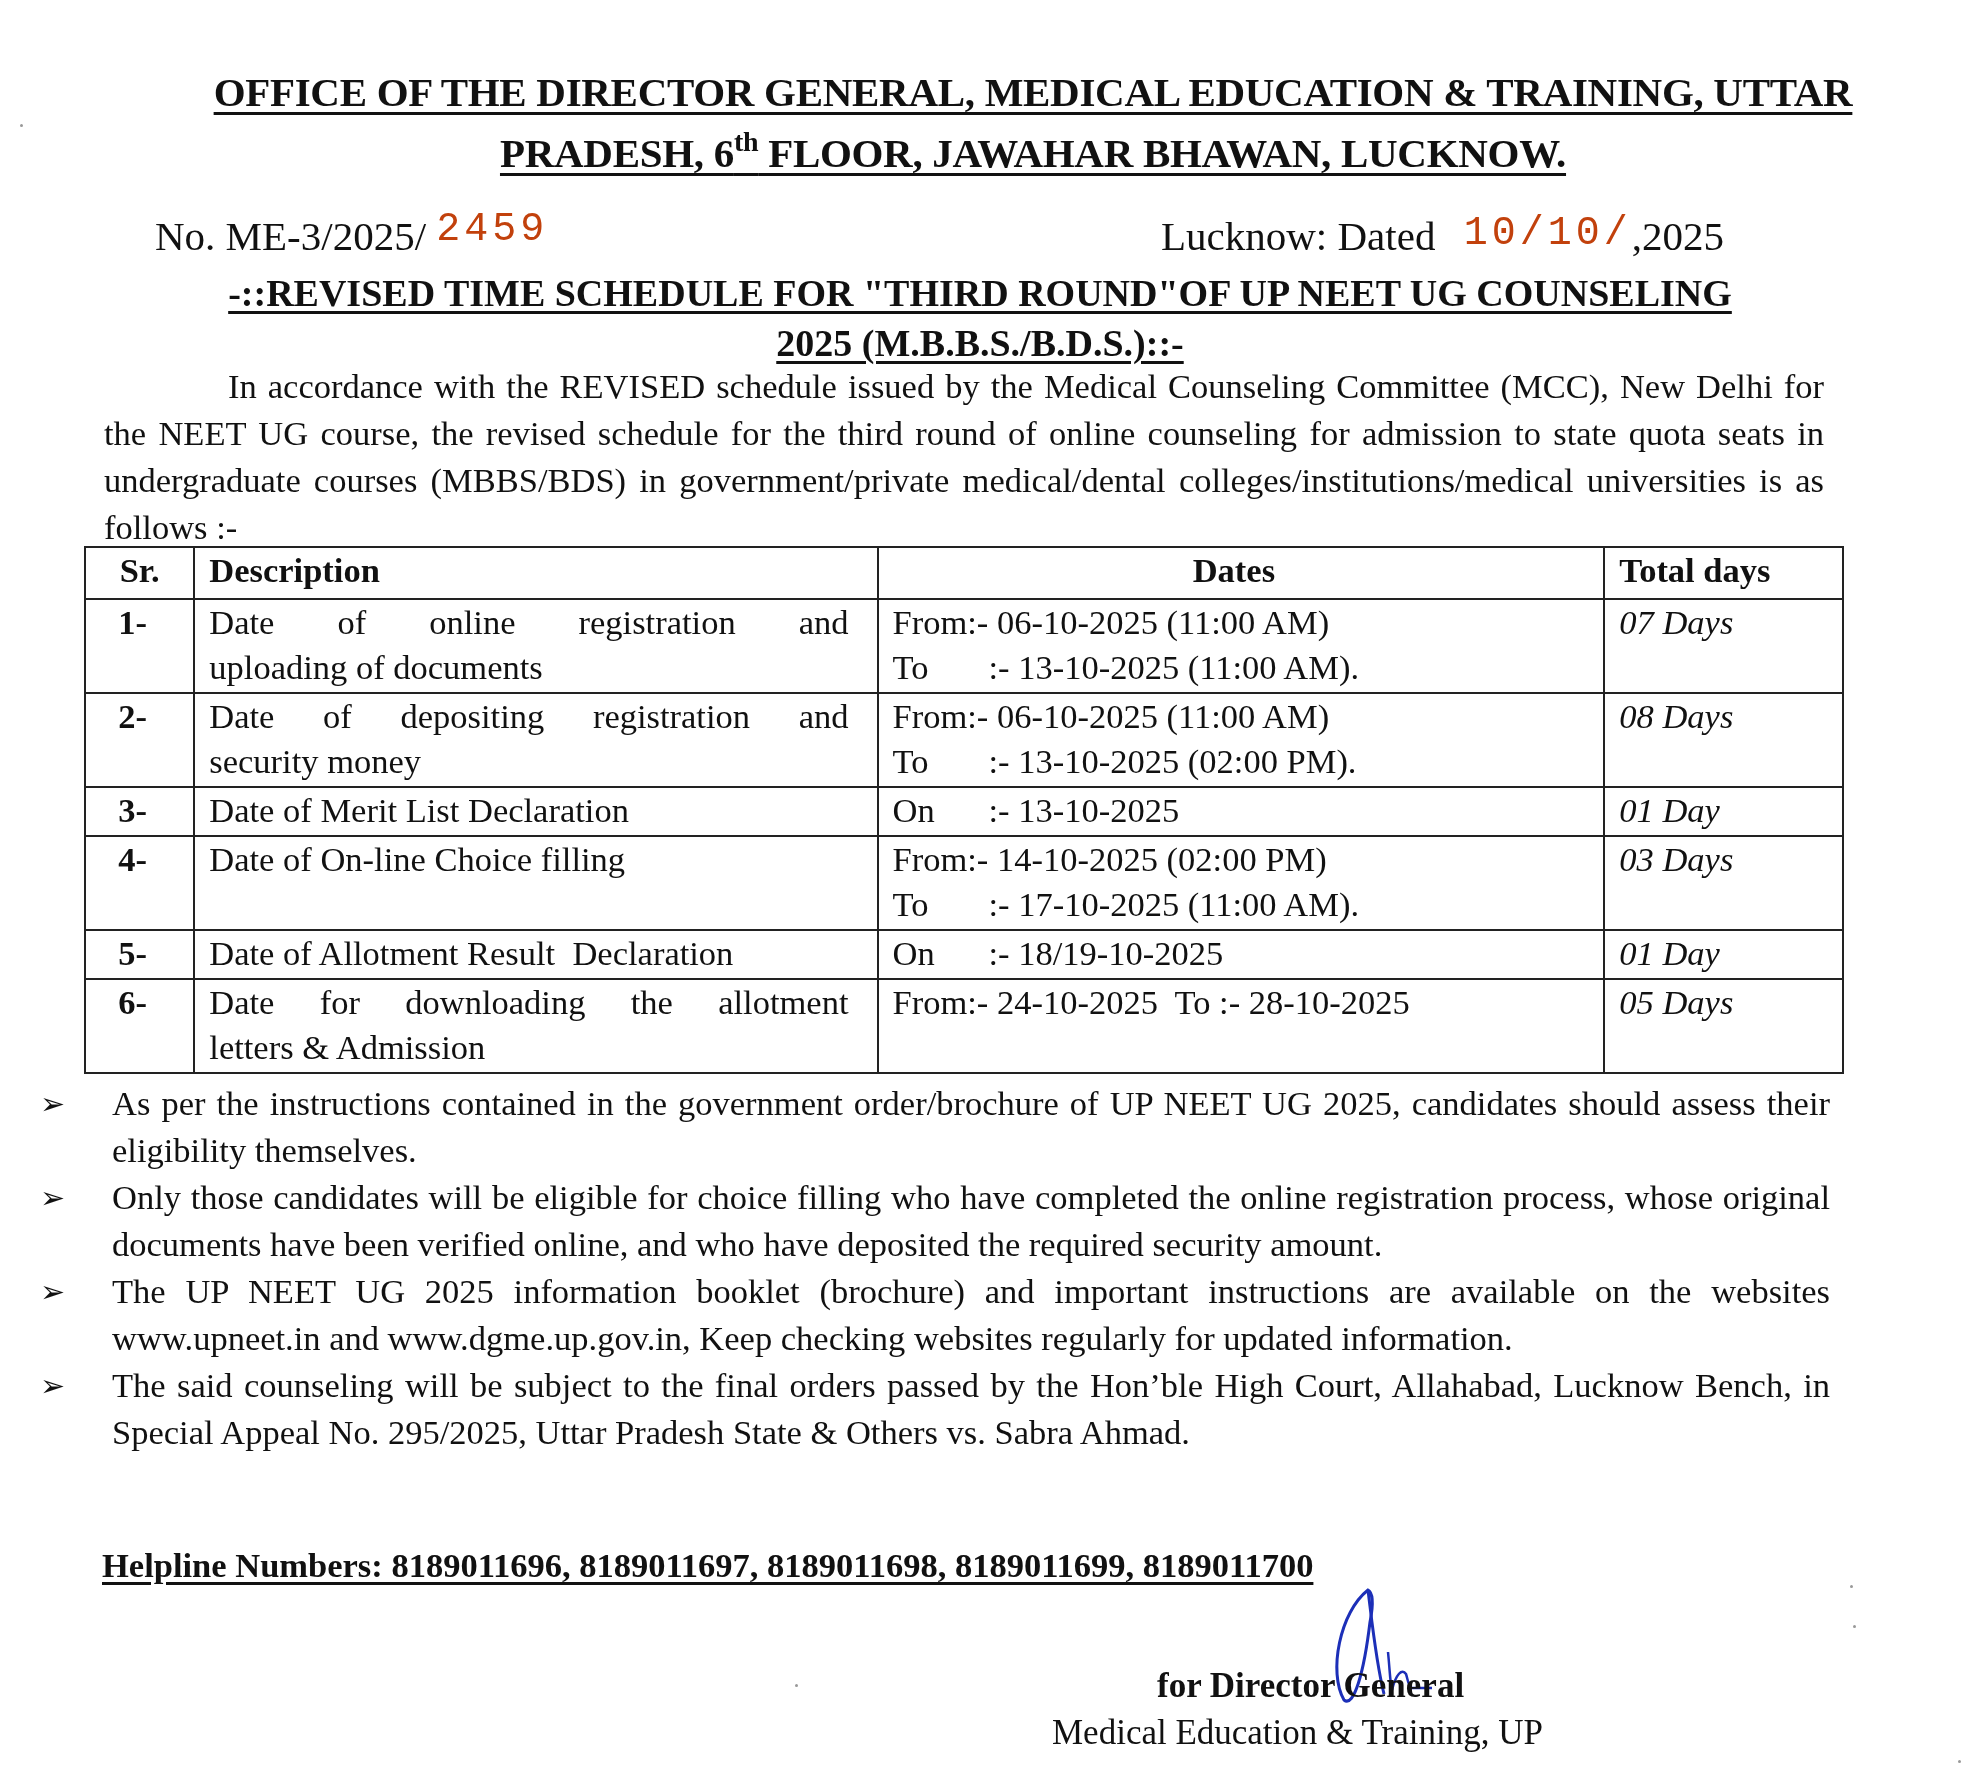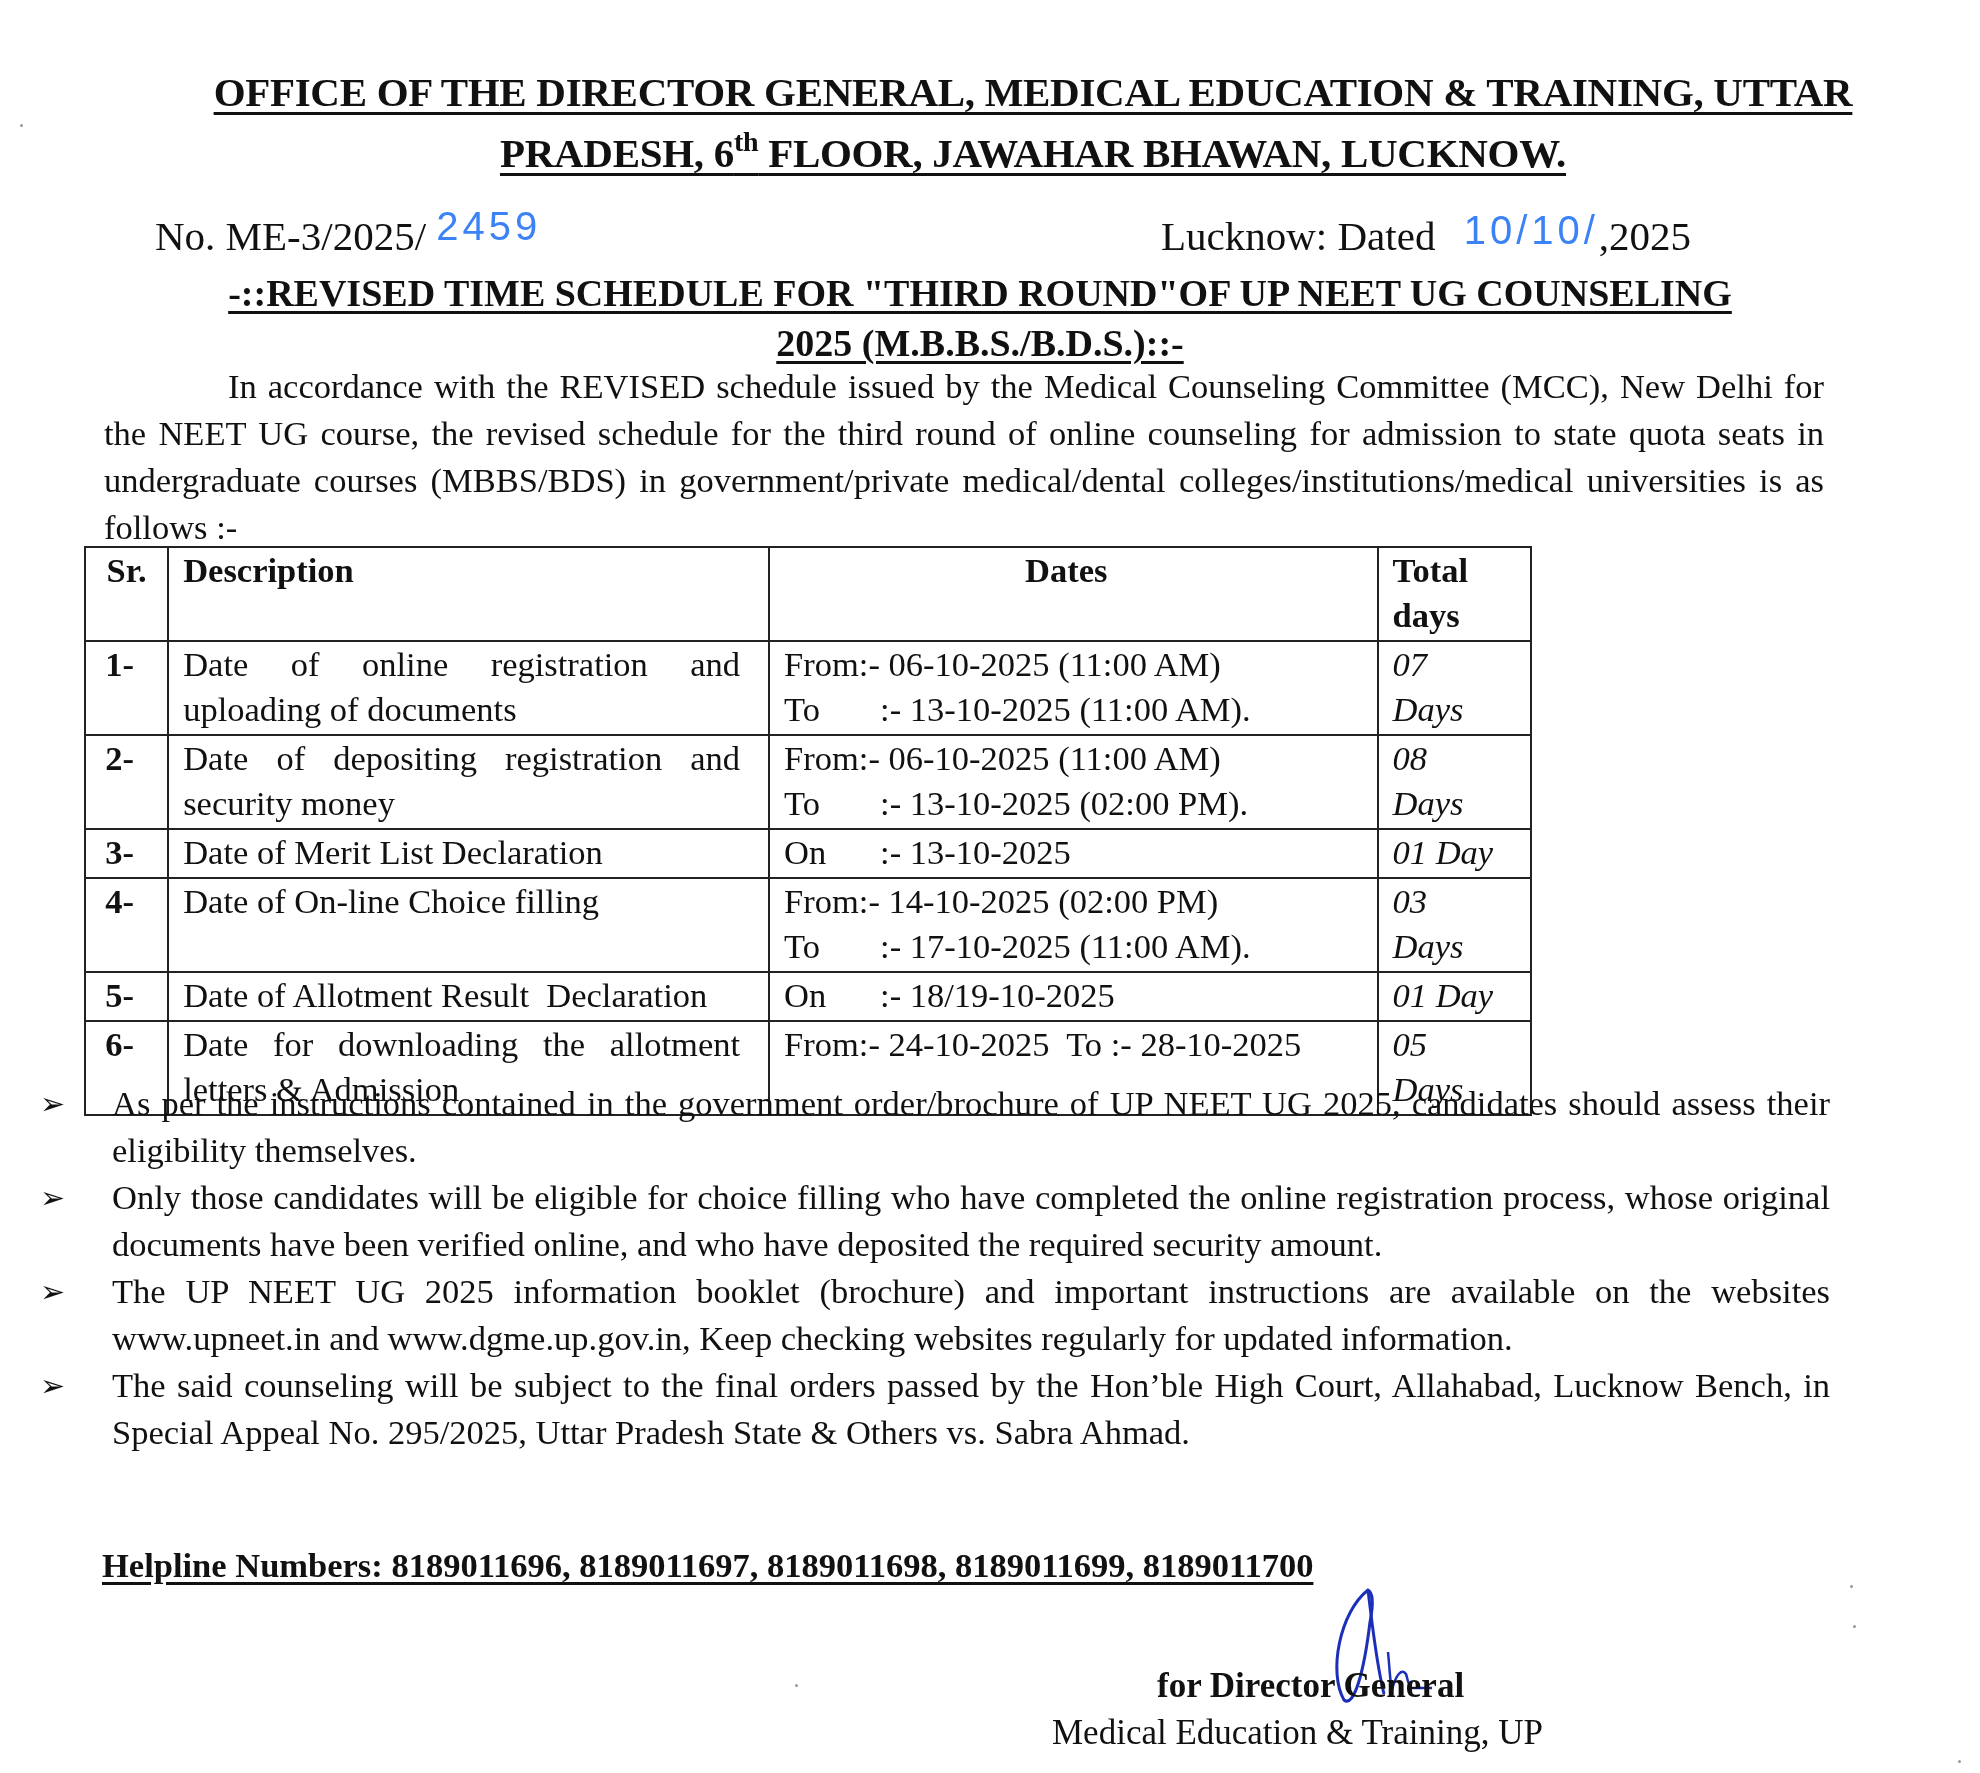--- a/index.html
+++ b/index.html
@@ -8,31 +8,31 @@
     font-family: "Liberation Serif", "DejaVu Serif", serif; color: #111;
   }
   .abs { position: absolute; }
   .hdr {
     left: 3px; width: 1980px; text-align: center; font-weight: bold;
     font-size: 41px; letter-spacing: -0.3px; text-decoration: underline;
     text-decoration-thickness: 3px; text-underline-offset: 6px; line-height: 1; padding-left: 40px;
   }
   .hdr sup { font-size: 28px; vertical-align: 16px; }
   .refline { font-size: 41px; line-height: 1; }
-  .ink { color: #3b82f6; font-family: Liberation Sans, sans-serif; font-weight: 300; font-size: 40px; letter-spacing: 4px; }
+  .ink { color: #c2410c; font-family: Liberation Mono, monospace; font-weight: 300; font-size: 40px; letter-spacing: 4px; }
   .title {
     left: 0; width: 1980px; text-align: center; font-weight: bold; font-size: 38px;
     text-decoration: underline; text-decoration-thickness: 3px; text-underline-offset: 5px; line-height: 1;
   }
   .para {
     left: 104px; width: 1720px; font-size: 34.5px; line-height: 47px;
     text-align: justify; text-indent: 124px;
   }
   table.sched {
-    position: absolute; left: 84px; top: 546px; width: 1448px;
+    position: absolute; left: 84px; top: 546px; width: 1760px;
     border-collapse: collapse; font-size: 34.5px; line-height: 45px;
   }
   table.sched td, table.sched th {
     border: 2px solid #222; vertical-align: top; padding: 0 28px 2px 14px;
   }
   table.sched th { font-weight: bold; text-align: left; height: 48px; }
   table.sched th.c-dates { text-align: center; }
   td.c-sr { font-weight: bold; text-align: center; width: 70px; padding: 0; }
   td.c-desc { width: 654px; text-align: justify; text-align-last: left; }
   .desc-j { text-align: justify; text-align-last: justify; }

